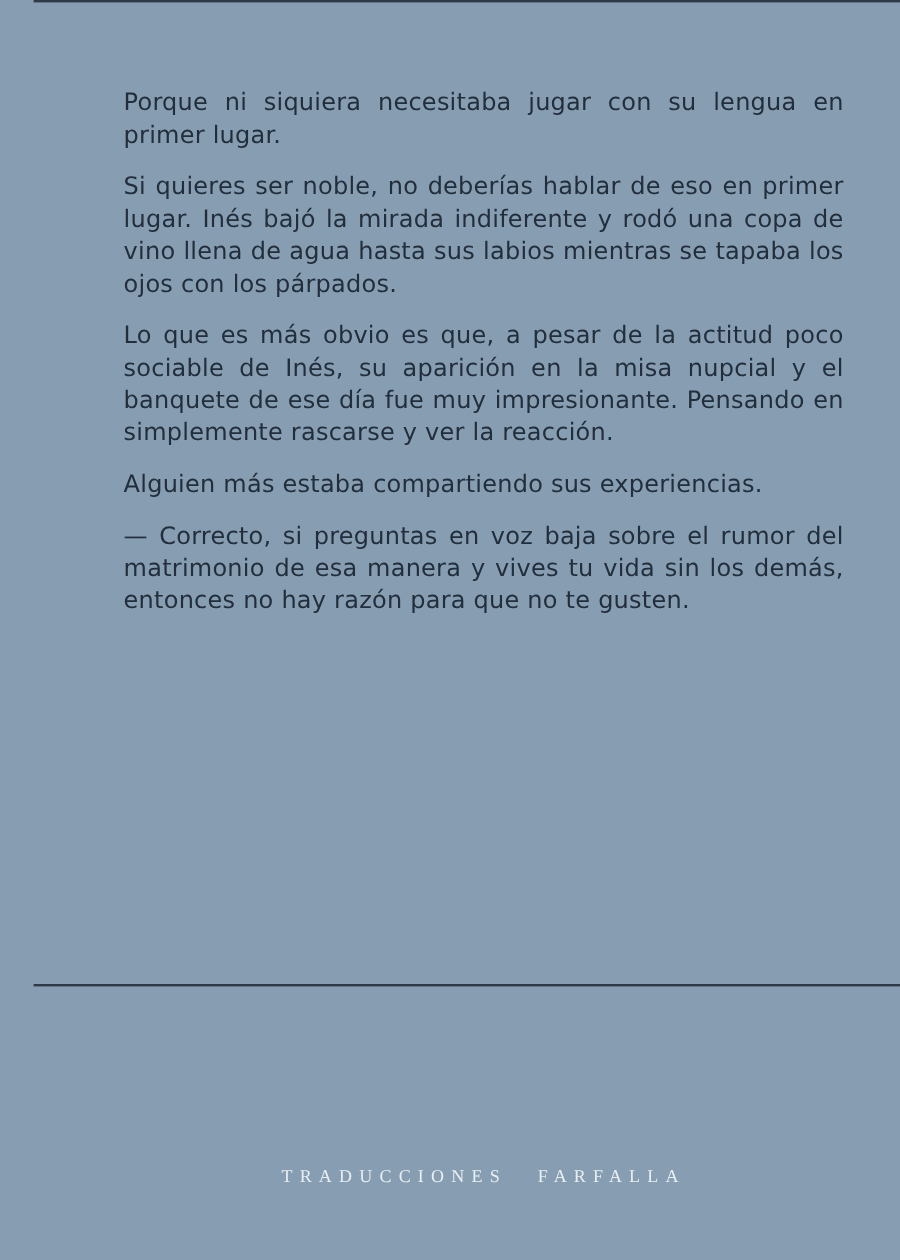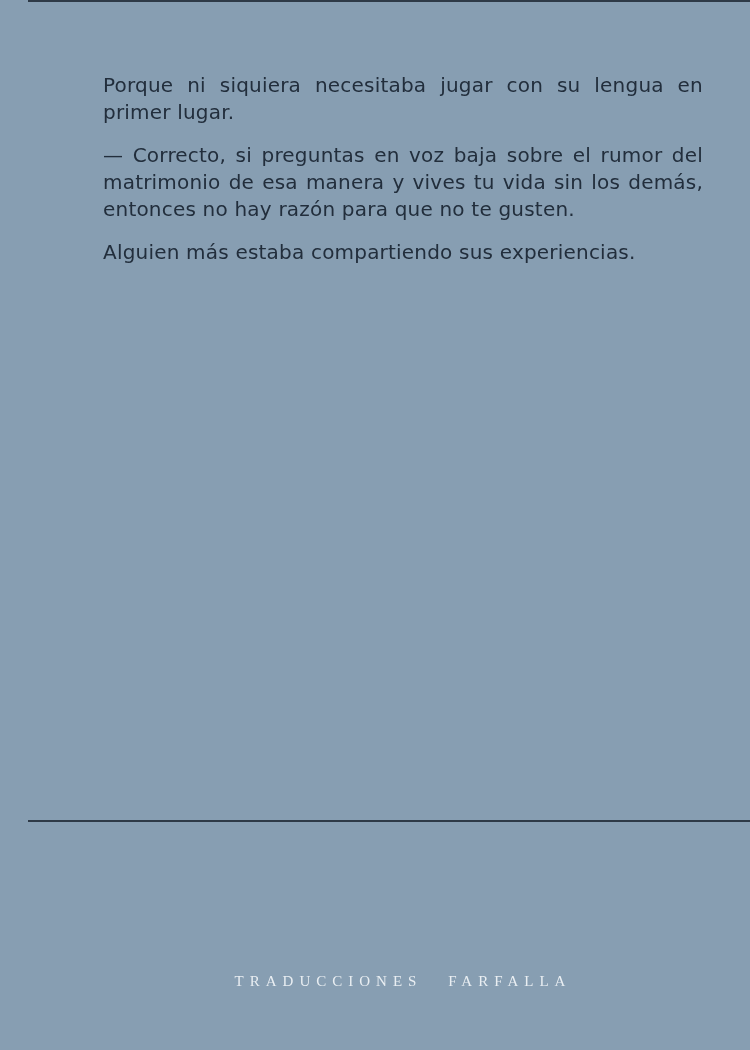--- a/index.html
+++ b/index.html
@@ -61,20 +61,22 @@
   }
 </style>
 </head>
 <body>
 
 <div class="page">
   <div class="edge-line top"></div>
 
   <div class="content">
     <p>Porque ni siquiera necesitaba jugar con su lengua en primer lugar.</p>
+    <p>Si quieres ser noble, no deberías hablar de eso en primer lugar. Inés bajó la mirada indiferente y rodó una copa de vino llena de agua hasta sus labios mientras se tapaba los ojos con los párpados.</p>
+    <p>Lo que es más obvio es que, a pesar de la actitud poco sociable de Inés, su aparición en la misa nupcial y el banquete de ese día fue muy impresionante. Pensando en simplemente rascarse y ver la reacción.</p>
+    <p>Alguien más estaba compartiendo sus experiencias.</p>
     <p>— Correcto, si preguntas en voz baja sobre el rumor del matrimonio de esa manera y vives tu vida sin los demás, entonces no hay razón para que no te gusten.</p>
-    <p>Alguien más estaba compartiendo sus experiencias.</p>
   </div>
 
   <div class="footer-credit">TRADUCCIONES FARFALLA</div>
 
   <div class="edge-line bottom"></div>
 </div>
 
 </body></html>

